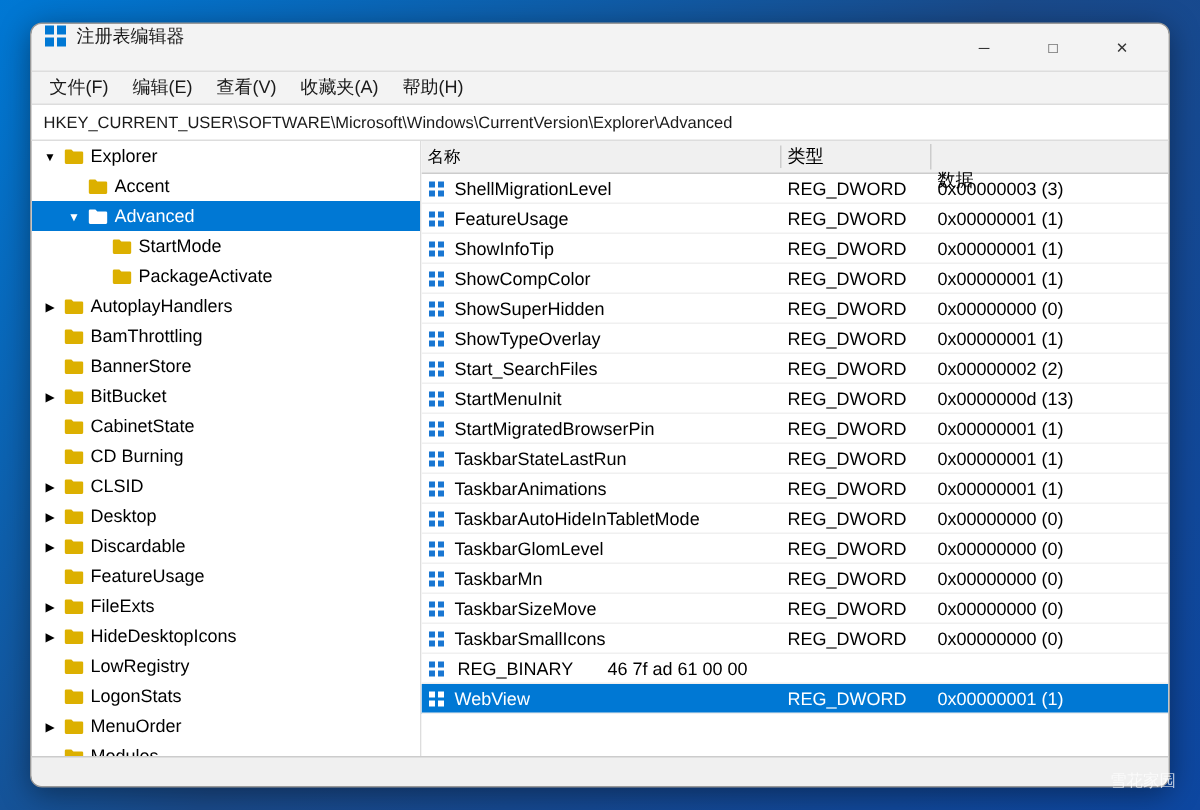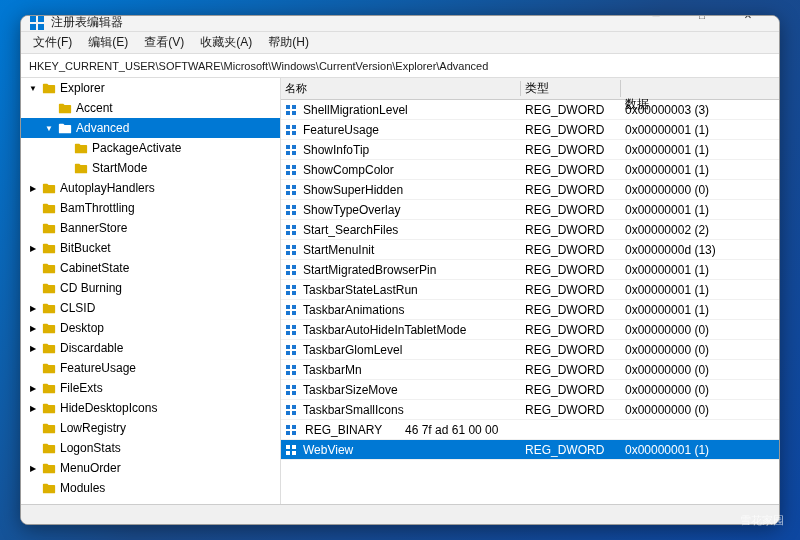--- a/index.html
+++ b/index.html
@@ -19,23 +19,23 @@
       background: #f3f3f3;
       border: 1px solid #999;
       border-radius: 8px;
       overflow: hidden;
       box-shadow: 0 4px 20px rgba(0,0,0,0.4);
       display: flex;
       flex-direction: column;
     }
     .title-bar {
       background: #f3f3f3;
-      height: 16px;
-      display: flex;
-      align-items: flex-end;
+      height: 32px;
+      display: flex;
+      align-items: flex-start;
       padding: 0 8px;
       border-bottom: 1px solid #ddd;
       flex-shrink: 0;
     }
     .title-bar-icon {
       width: 16px;
       height: 16px;
       margin-right: 6px;
       display: flex;
       align-items: center;
@@ -267,30 +267,30 @@
           </span>
           <span class="tree-label">Advanced</span>
         </div>
         <div class="tree-item" style="padding-left: 36px;">
           <span class="expand-arrow"></span>
           <span class="folder-icon">
             <svg viewBox="0 0 16 16" fill="none" xmlns="http://www.w3.org/2000/svg">
       <path d="M1 4a1 1 0 011-1h4l1.5 1.5H14a1 1 0 011 1V13a1 1 0 01-1 1H2a1 1 0 01-1-1V4z" fill="#dcb000"></path>
     </svg>
           </span>
+          <span class="tree-label">StartMode</span>
+        </div>
+        <div class="tree-item" style="padding-left: 36px;">
+          <span class="expand-arrow"></span>
+          <span class="folder-icon">
+            <svg viewBox="0 0 16 16" fill="none" xmlns="http://www.w3.org/2000/svg">
+      <path d="M1 4a1 1 0 011-1h4l1.5 1.5H14a1 1 0 011 1V13a1 1 0 01-1 1H2a1 1 0 01-1-1V4z" fill="#dcb000"></path>
+    </svg>
+          </span>
           <span class="tree-label">PackageActivate</span>
-        </div>
-        <div class="tree-item" style="padding-left: 36px;">
-          <span class="expand-arrow"></span>
-          <span class="folder-icon">
-            <svg viewBox="0 0 16 16" fill="none" xmlns="http://www.w3.org/2000/svg">
-      <path d="M1 4a1 1 0 011-1h4l1.5 1.5H14a1 1 0 011 1V13a1 1 0 01-1 1H2a1 1 0 01-1-1V4z" fill="#dcb000"></path>
-    </svg>
-          </span>
-          <span class="tree-label">StartMode</span>
         </div>
         <div class="tree-item" style="padding-left: 4px;">
           <span class="expand-arrow">▶</span>
           <span class="folder-icon">
             <svg viewBox="0 0 16 16" fill="none" xmlns="http://www.w3.org/2000/svg">
       <path d="M1 4a1 1 0 011-1h4l1.5 1.5H14a1 1 0 011 1V13a1 1 0 01-1 1H2a1 1 0 01-1-1V4z" fill="#dcb000"></path>
     </svg>
           </span>
           <span class="tree-label">AutoplayHandlers</span>
         </div>

